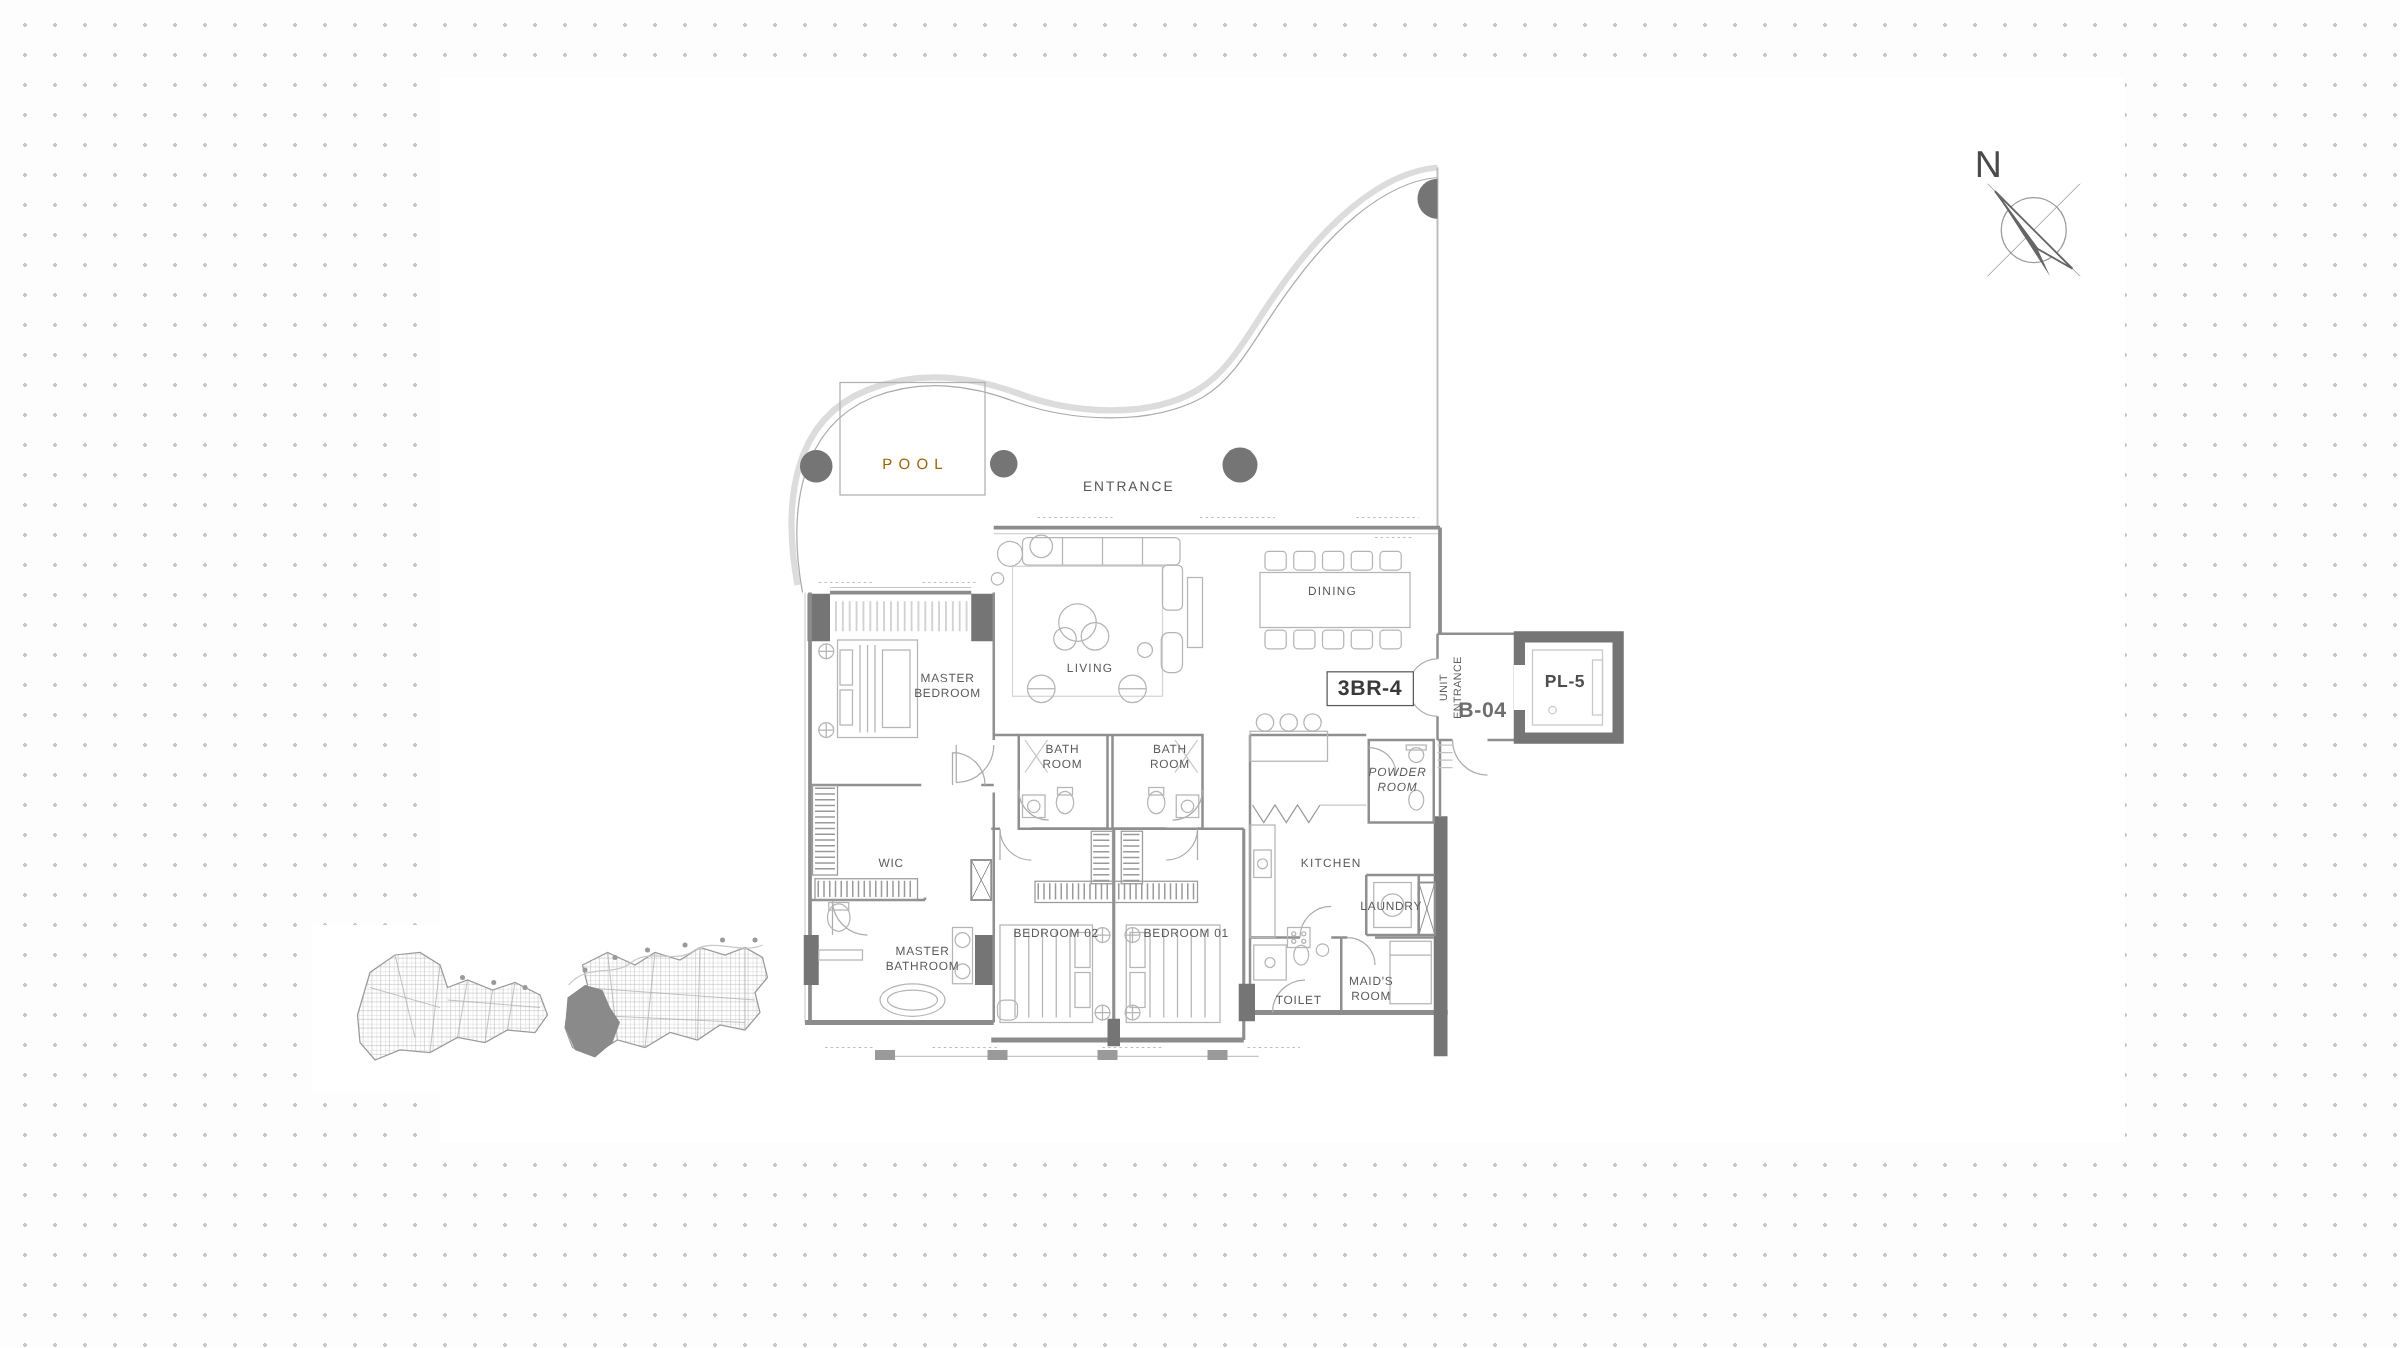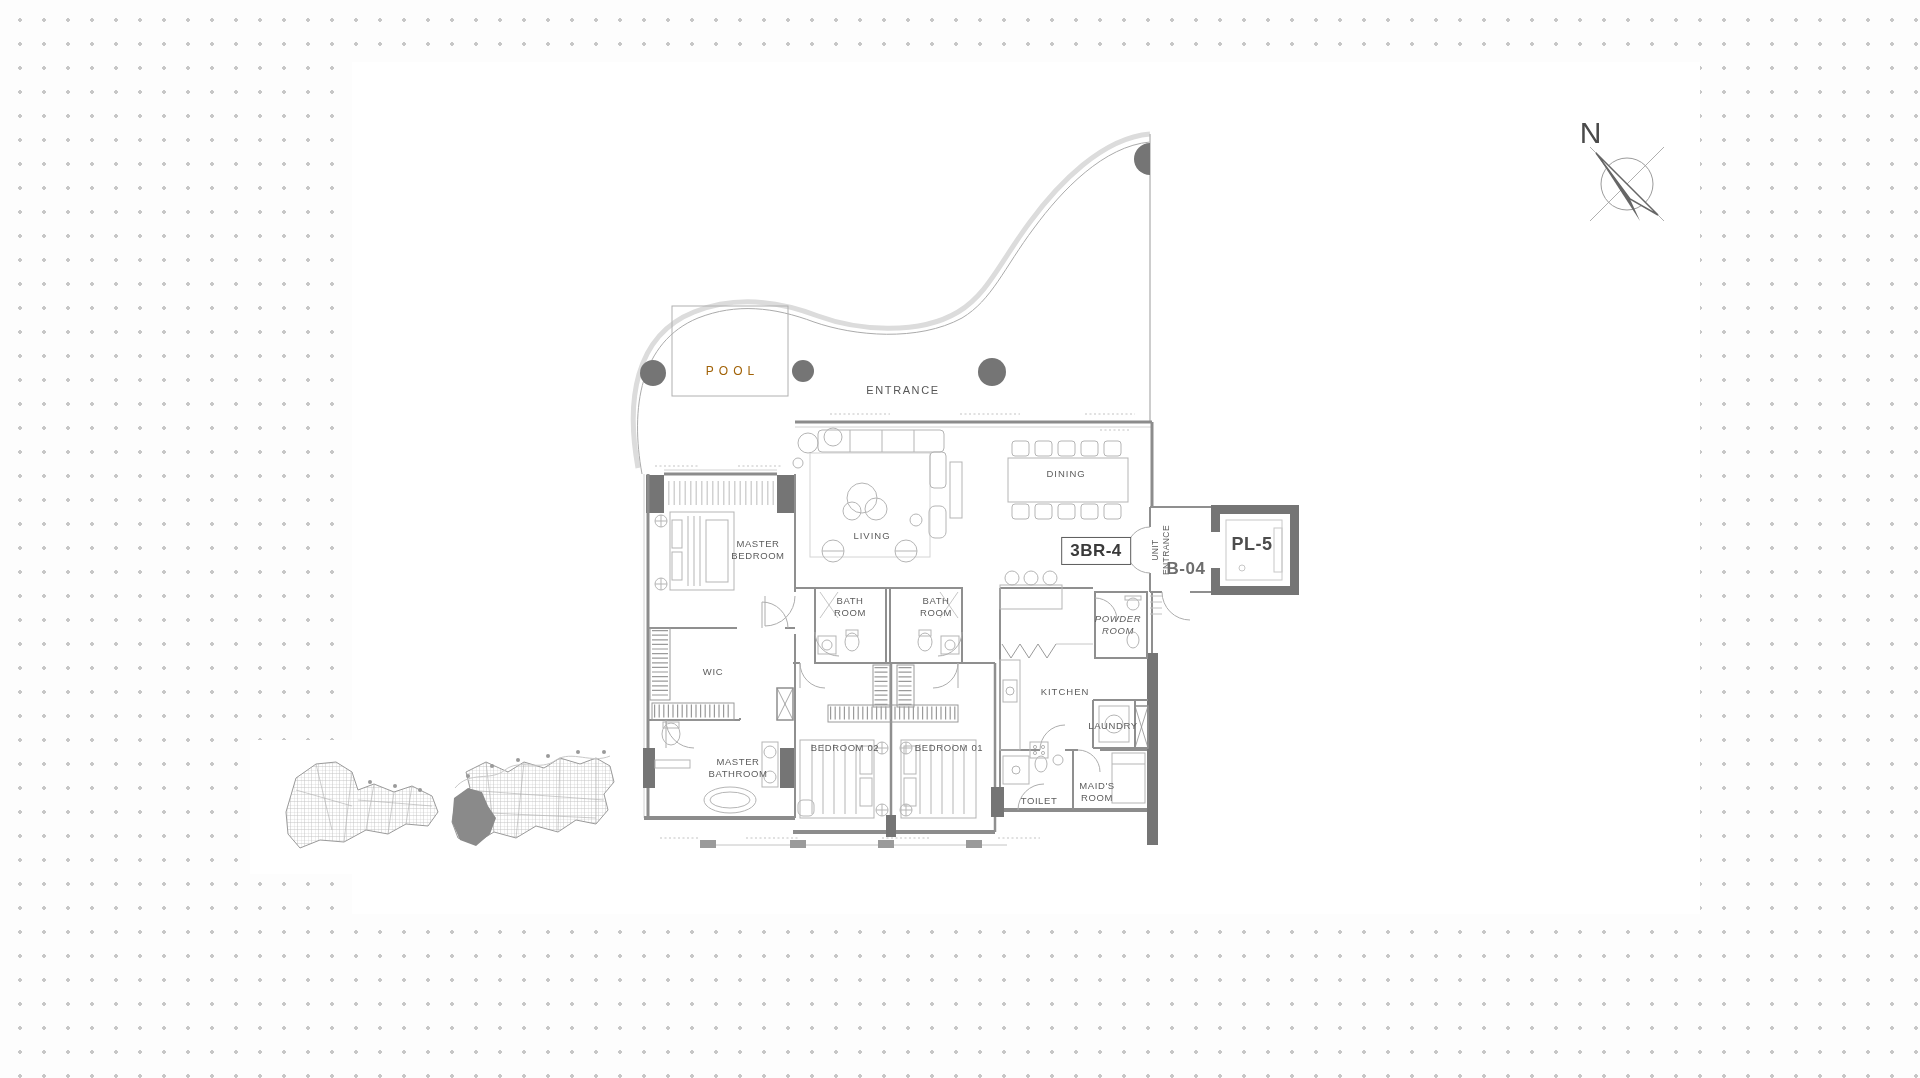--- a/index.html
+++ b/index.html
@@ -16,21 +16,21 @@
   #plan-svg{position:absolute;left:0;top:0;width:1920px;height:1078px;}
   .rl{
     position:absolute;transform:translate(-50%,-50%);
     font-size:9.5px;color:#5c5c5c;letter-spacing:.6px;text-align:center;
     white-space:pre-line;line-height:1.3;z-index:5;
   }
   #lbl-pool{font-size:12px;letter-spacing:5px;padding-left:5px;color:#a16207;}
   #lbl-balcony{font-size:11px;letter-spacing:1.6px;color:#565656;}
   #lbl-living,#lbl-dining,#lbl-kitchen{letter-spacing:1px;}
   #lbl-b01{font-size:17px;font-weight:600;color:#6e6e6e;letter-spacing:.5px;}
-  #lbl-pl5{font-size:18px;font-weight:bold;color:#4d4d4d;letter-spacing:.5px;}
+  #lbl-pl5{font-size:14px;font-weight:bold;color:#4d4d4d;letter-spacing:.5px;}
   #lbl-3br4{
     font-size:17px;font-weight:bold;color:#3a3a3a;letter-spacing:.5px;
     border:1.5px solid #5a5a5a;background:#fff;padding:2px 8px;white-space:nowrap;
   }
   #lbl-entrance{
     font-size:8.5px;letter-spacing:.4px;
     transform:translate(-50%,-50%) rotate(-90deg);
   }
   #lbl-north{font-size:30px;color:#4a4a4a;font-weight:400;}
 </style>
@@ -299,21 +299,21 @@
 <div class="rl" id="lbl-living" style="left:872px;top:536px;">LIVING</div>
 <div class="rl" id="lbl-dining" style="left:1066px;top:474px;">DINING</div>
 <div class="rl" style="left:758px;top:550px;">MASTER
 BEDROOM</div>
 <div class="rl" style="left:850px;top:607px;">BATH
 ROOM</div>
 <div class="rl" style="left:936px;top:607px;">BATH
 ROOM</div>
 <div class="rl" style="left:1118px;top:625px;font-style:italic;">POWDER
 ROOM</div>
-<div class="rl" style="left:713px;top:672px;text-align:right;">WIC</div>
+<div class="rl" style="left:713px;top:692px;text-align:right;">WIC</div>
 <div class="rl" id="lbl-kitchen" style="left:1065px;top:692px;">KITCHEN</div>
 <div class="rl" style="left:1113px;top:726px;">LAUNDRY</div>
 <div class="rl" style="left:738px;top:768px;">MASTER
 BATHROOM</div>
 <div class="rl" style="left:845px;top:748px;">BEDROOM 02</div>
 <div class="rl" style="left:949px;top:748px;">BEDROOM 01</div>
 <div class="rl" style="left:1039px;top:801px;">TOILET</div>
 <div class="rl" style="left:1097px;top:792px;">MAID'S
 ROOM</div>
 <div class="rl" id="lbl-entrance" style="left:1161px;top:550px;">UNIT

